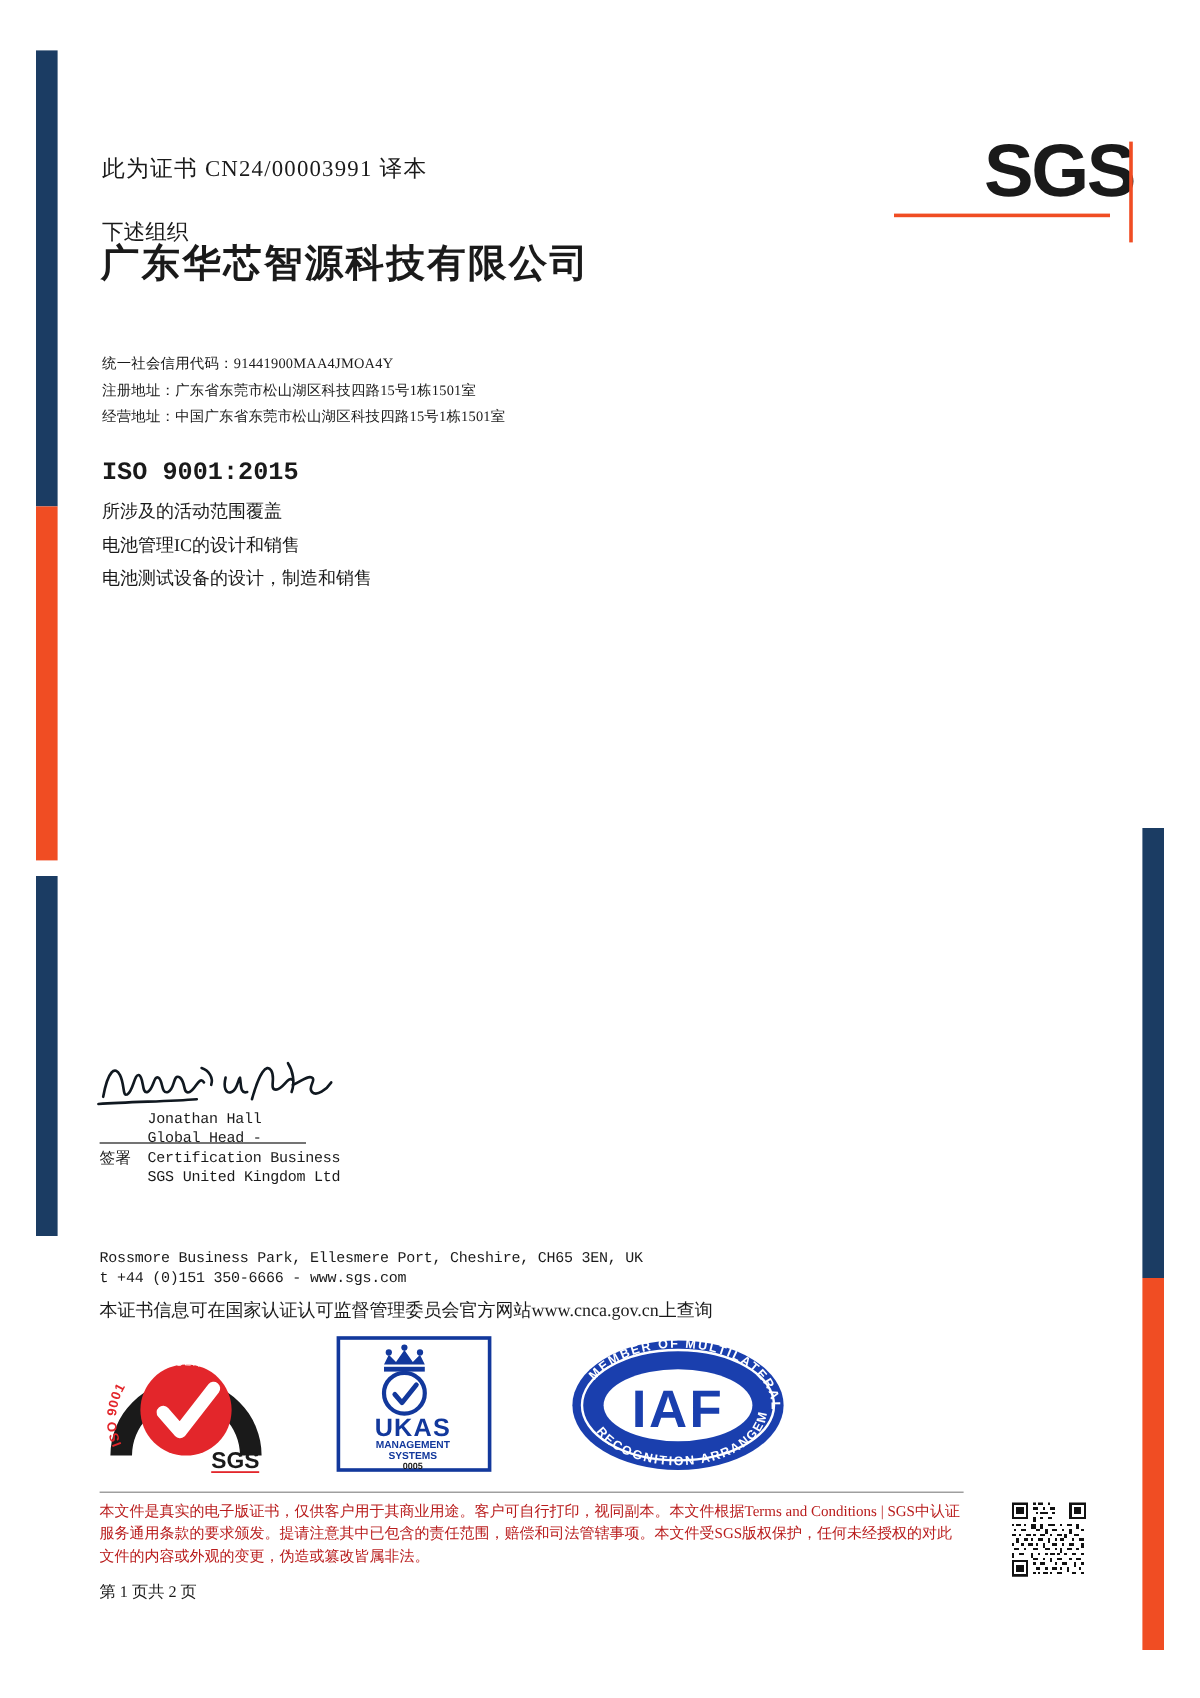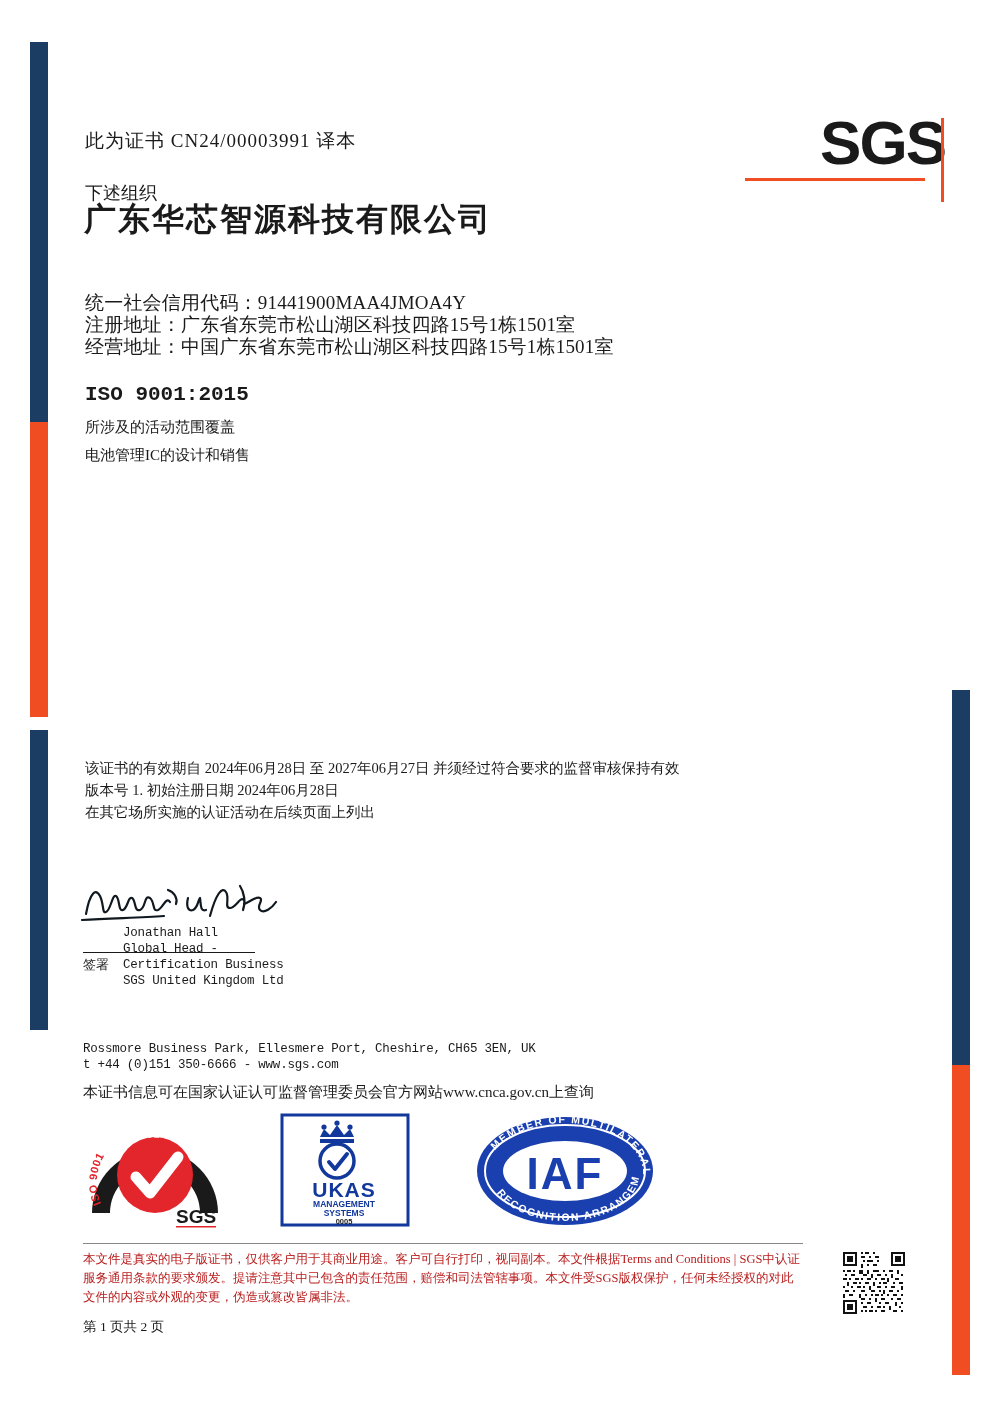--- a/index.html
+++ b/index.html
@@ -125,21 +125,21 @@
   }
 
   
   .details {
     position: absolute;
     left: 85px;
     top: 292px;
     width: 680px;
   }
   .details div {
-    font-size: 19px;
+    font-size: 12px;
     line-height: 22px;
     font-family: "Liberation Serif", serif;
     letter-spacing: 0.2px;
   }
   .details .mgmt-line {
     margin-top: 2px;
     font-size: 15px;
   }
   .std-name {
     position: absolute;
@@ -305,27 +305,23 @@
   <div class="details">
     <div>统一社会信用代码：91441900MAA4JMOA4Y</div>
     <div>注册地址：广东省东莞市松山湖区科技四路15号1栋1501室</div>
     <div>经营地址：中国广东省东莞市松山湖区科技四路15号1栋1501室</div>
   </div>
   <div class="std-name">ISO 9001:2015</div>
 
   <div class="scope">
     <div class="scope-head">所涉及的活动范围覆盖</div>
     <div>电池管理IC的设计和销售</div>
+    <div>电池测试设备的设计，制造和销售</div>
   </div>
 
-  <div class="validity">
-    <div>该证书的有效期自  2024年06月28日  至  2027年06月27日  并须经过符合要求的监督审核保持有效</div>
-    <div>版本号 1. 初始注册日期 2024年06月28日</div>
-    <div>在其它场所实施的认证活动在后续页面上列出</div>
-  </div>
 
   <svg class="signature-img" viewBox="0 0 200 60">
     <g fill="none" stroke="#101820" stroke-width="2.2" stroke-linecap="round" stroke-linejoin="round">
       <path d="M6 42 C10 20, 16 16, 20 24 C24 32, 22 42, 26 40 C31 38, 32 22, 36 24 C40 26, 38 40, 43 38 C48 36, 48 24, 52 26 C56 28, 54 40, 60 38 C66 36, 64 22, 70 26 C75 30, 72 40, 78 38 C83 36, 86 24, 90 30"></path>
       <path d="M88 18 C94 20, 98 26, 96 32"></path>
       <path d="M108 26 C106 34, 108 40, 113 38 C118 36, 118 28, 120 26 C121 32, 120 40, 126 38"></path>
       <path d="M130 44 C136 22, 142 14, 146 20 C150 26, 144 36, 150 36 C156 36, 160 24, 164 28"></path>
       <path d="M160 14 C164 20, 166 30, 163 38"></path>
       <path d="M164 32 C170 30, 176 24, 180 26 C184 28, 176 34, 180 38 C184 42, 192 36, 196 30"></path>
       <path d="M2 48 C30 46, 60 46, 84 44"></path>

